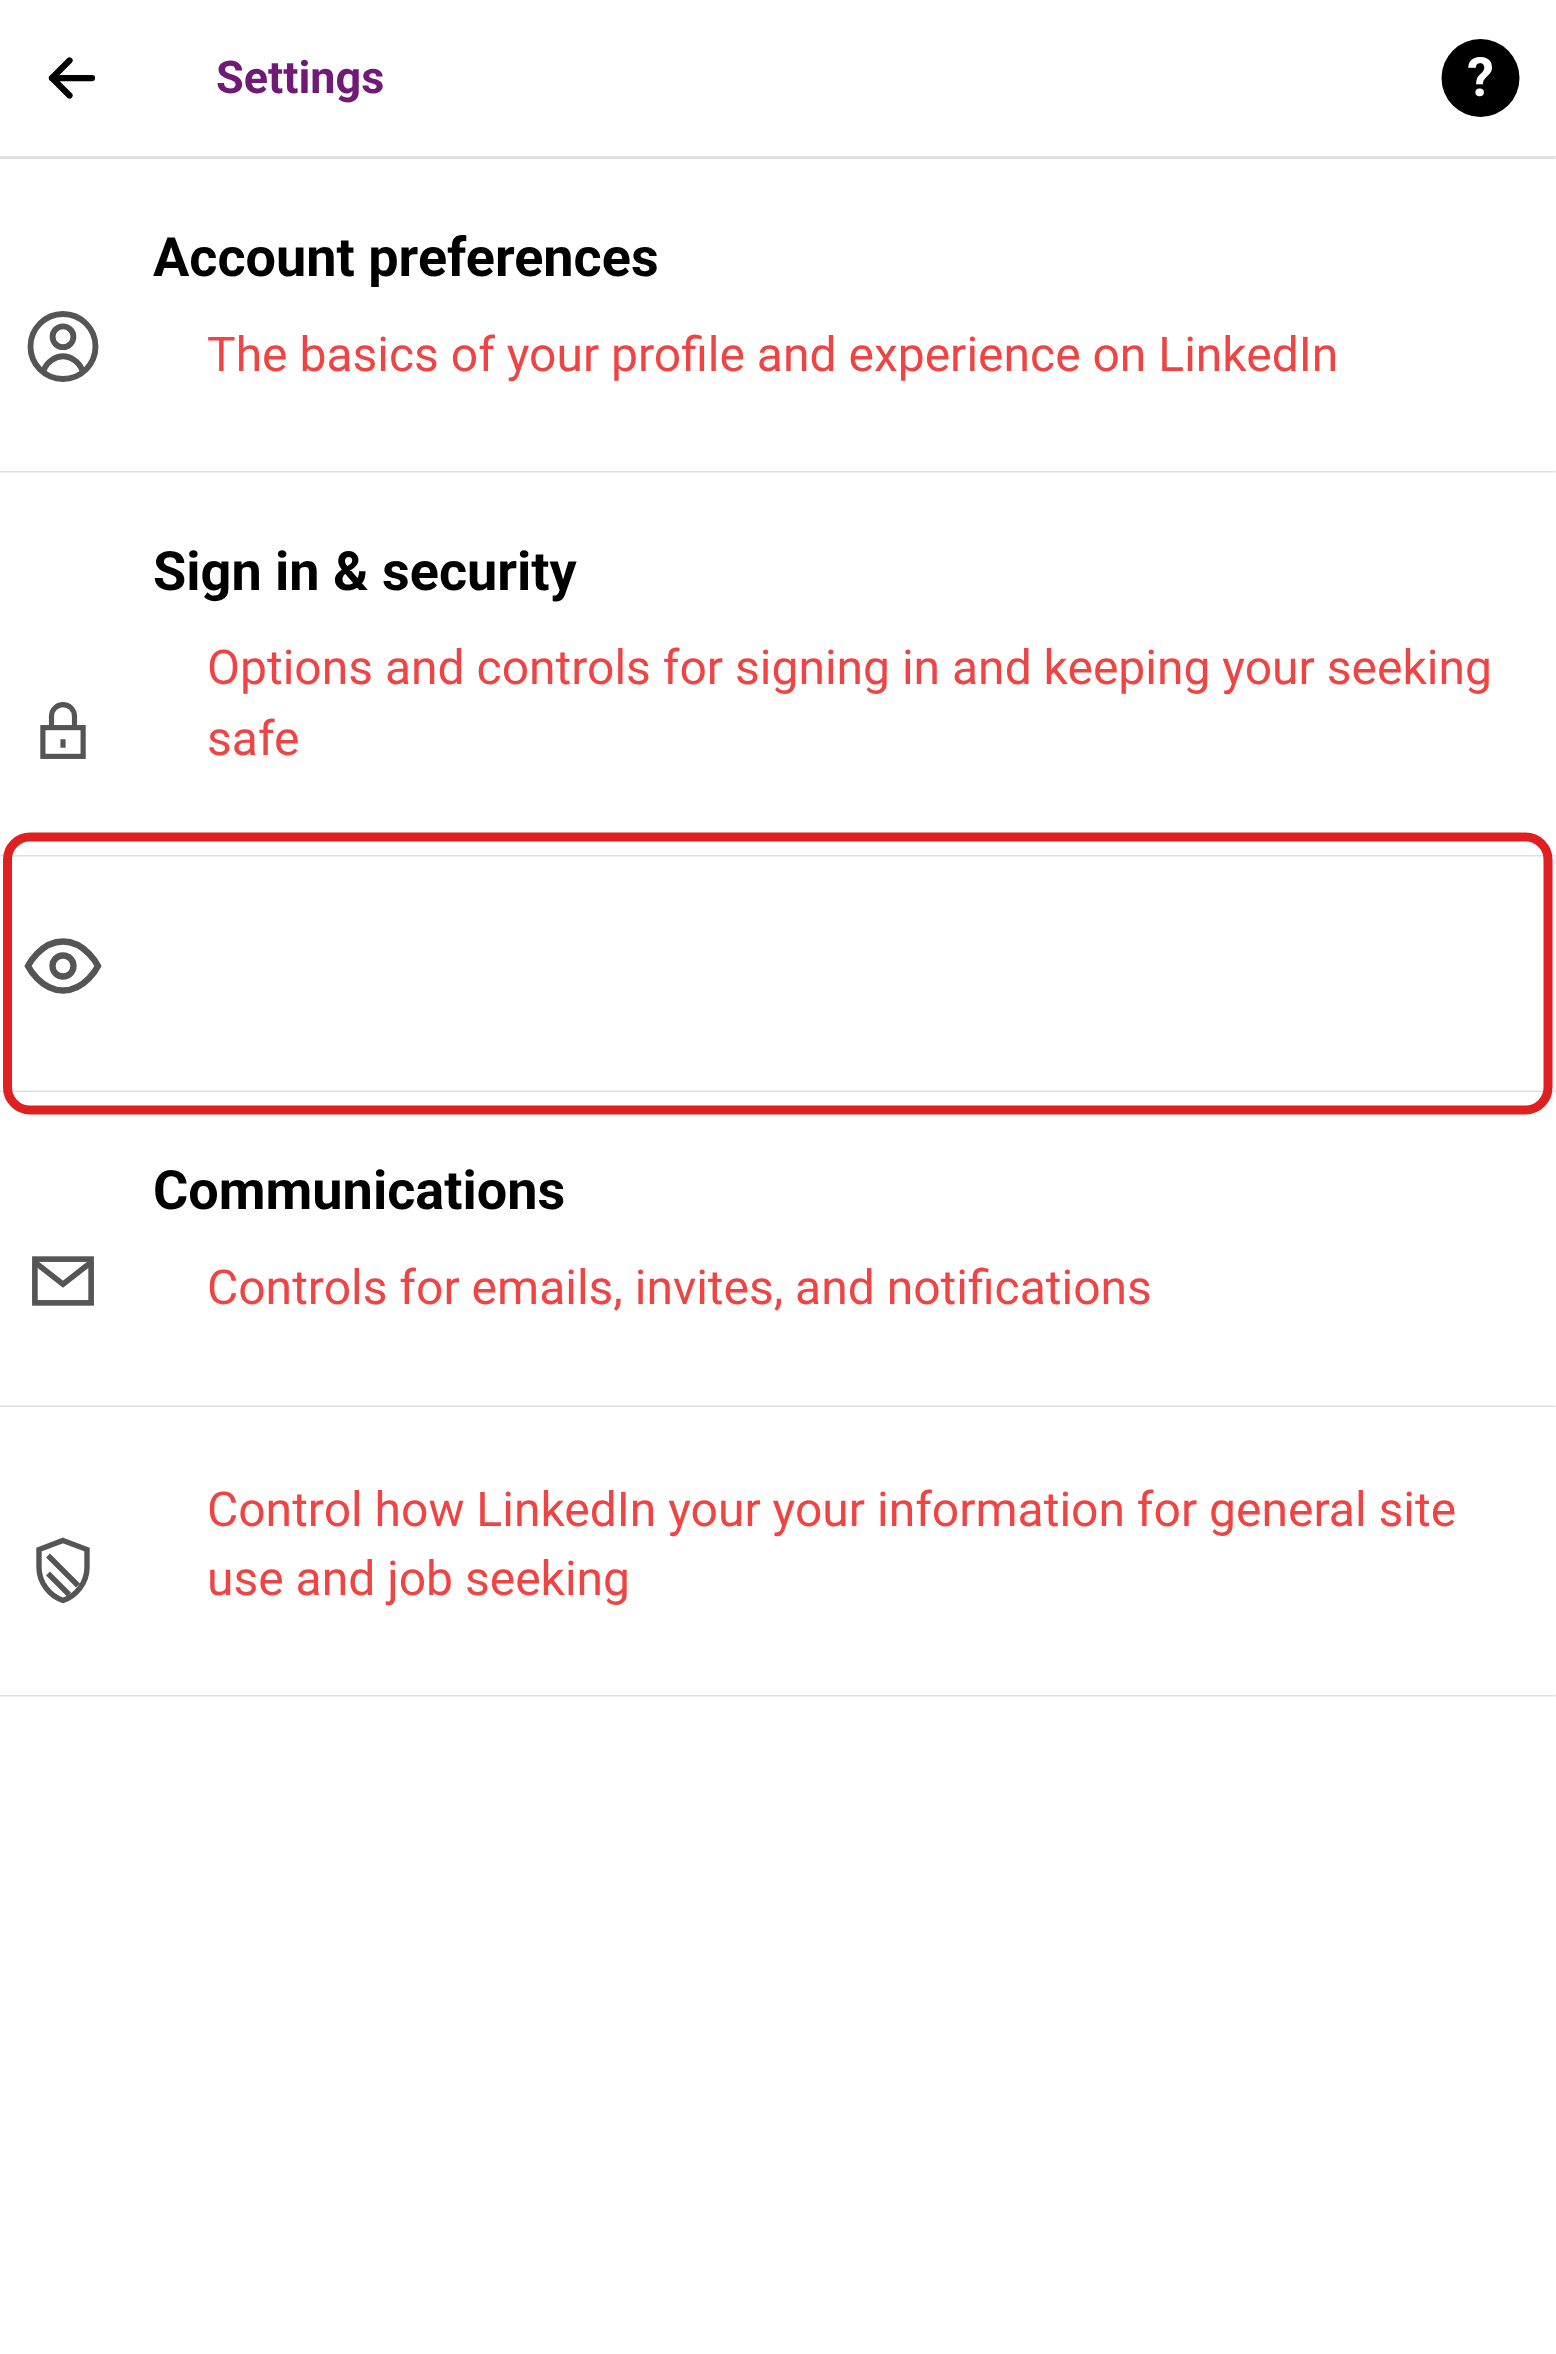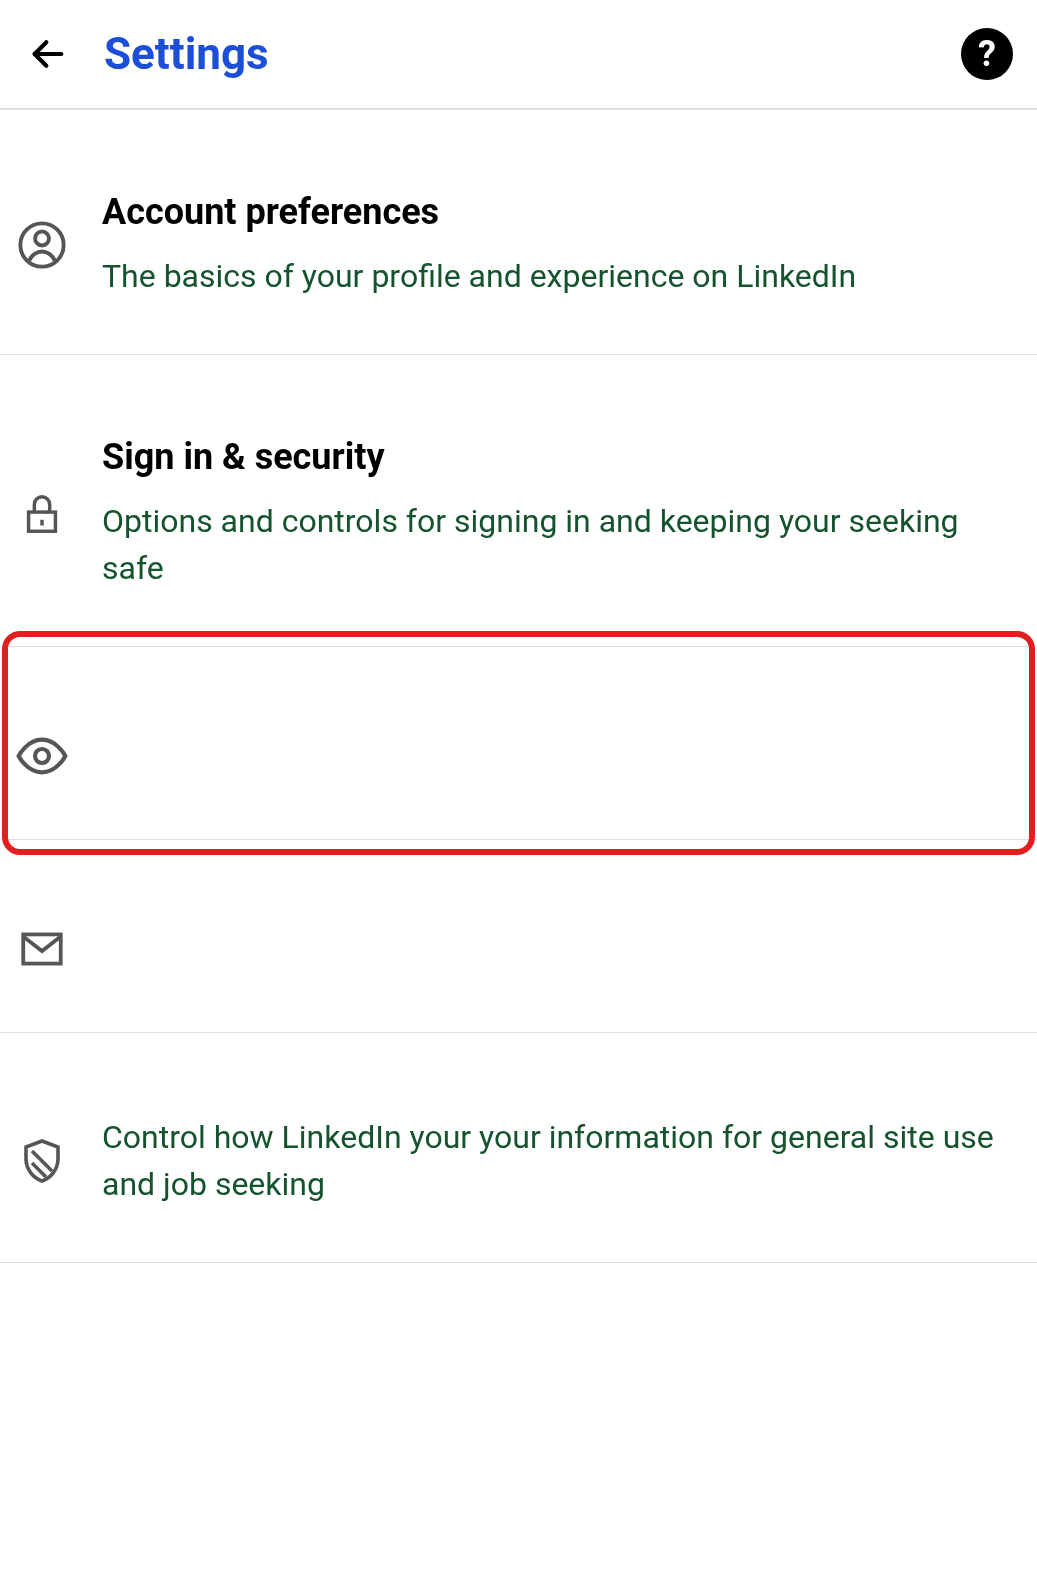--- a/index.html
+++ b/index.html
@@ -21,24 +21,24 @@
     }
     .back-btn {
       width: 48px;
       height: 48px;
       display: flex;
       align-items: center;
       justify-content: center;
       cursor: pointer;
     }
     .page-title {
-      font-size: 44px;
+      font-size: 30px;
       font-weight: 700;
-      color: #1d4ed8;
-      margin-left: 32px;
+      color: #701a75;
+      margin-left: 72px;
     }
     .help-btn {
       position: absolute;
       right: 24px;
       width: 52px;
       height: 52px;
       background: #000;
       border-radius: 50%;
       display: flex;
       align-items: center;
@@ -49,22 +49,22 @@
       color: #fff;
       font-size: 36px;
       font-weight: 700;
     }
     .settings-list {
       display: flex;
       flex-direction: column;
     }
     .settings-item {
       display: flex;
-      align-items: center;
-      padding: 81px 24px 55px 14px;
+      align-items: flex-end;
+      padding: 45px 24px 55px 14px;
       border-bottom: 1px solid #e0e0e0;
       cursor: pointer;
       position: relative;
     }
     .item-icon {
       width: 56px;
       height: 56px;
       display: flex;
       align-items: center;
       justify-content: center;
@@ -77,22 +77,23 @@
       flex-direction: column;
     }
     .item-title {
       font-size: 36px;
       font-weight: 700;
       color: #000;
       margin-bottom: 20px;
     }
     .item-desc {
       font-size: 32px;
-      color: #14532d;
+      color: #ef4444;
       line-height: 1.45;
+      margin-left: 36px;
     }
     .highlight-box {
       position: absolute;
       border: 6px solid #e02020;
       border-radius: 18px;
       left: 2px;
       right: 2px;
       top: -16px;
       bottom: -16px;
       pointer-events: none;
@@ -159,20 +160,24 @@
     </div>
   </div>
 
   <div class="settings-item">
     <div class="item-icon">
       <svg width="50" height="50" viewBox="0 0 24 24" fill="none" stroke="#555" stroke-width="1.8">
         <rect x="3" y="5" width="18" height="14"></rect>
         <polyline points="3 6 12 13 21 6"></polyline>
       </svg>
     </div>
+    <div class="item-content">
+      <div class="item-title">Communications</div>
+      <div class="item-desc">Controls for emails, invites, and notifications</div>
+    </div>
   </div>
 
   <div class="settings-item">
     <div class="item-icon">
       <svg width="48" height="48" viewBox="0 0 24 24" fill="none" stroke="#555" stroke-width="1.8">
         <path d="M12 2 L20 5 V11 C20 16 16.5 20.5 12 22 C7.5 20.5 4 16 4 11 V5 Z"></path>
         <line x1="7" y1="7" x2="17" y2="17"></line>
         <line x1="7" y1="13" x2="14" y2="20"></line>
       </svg>
     </div>

